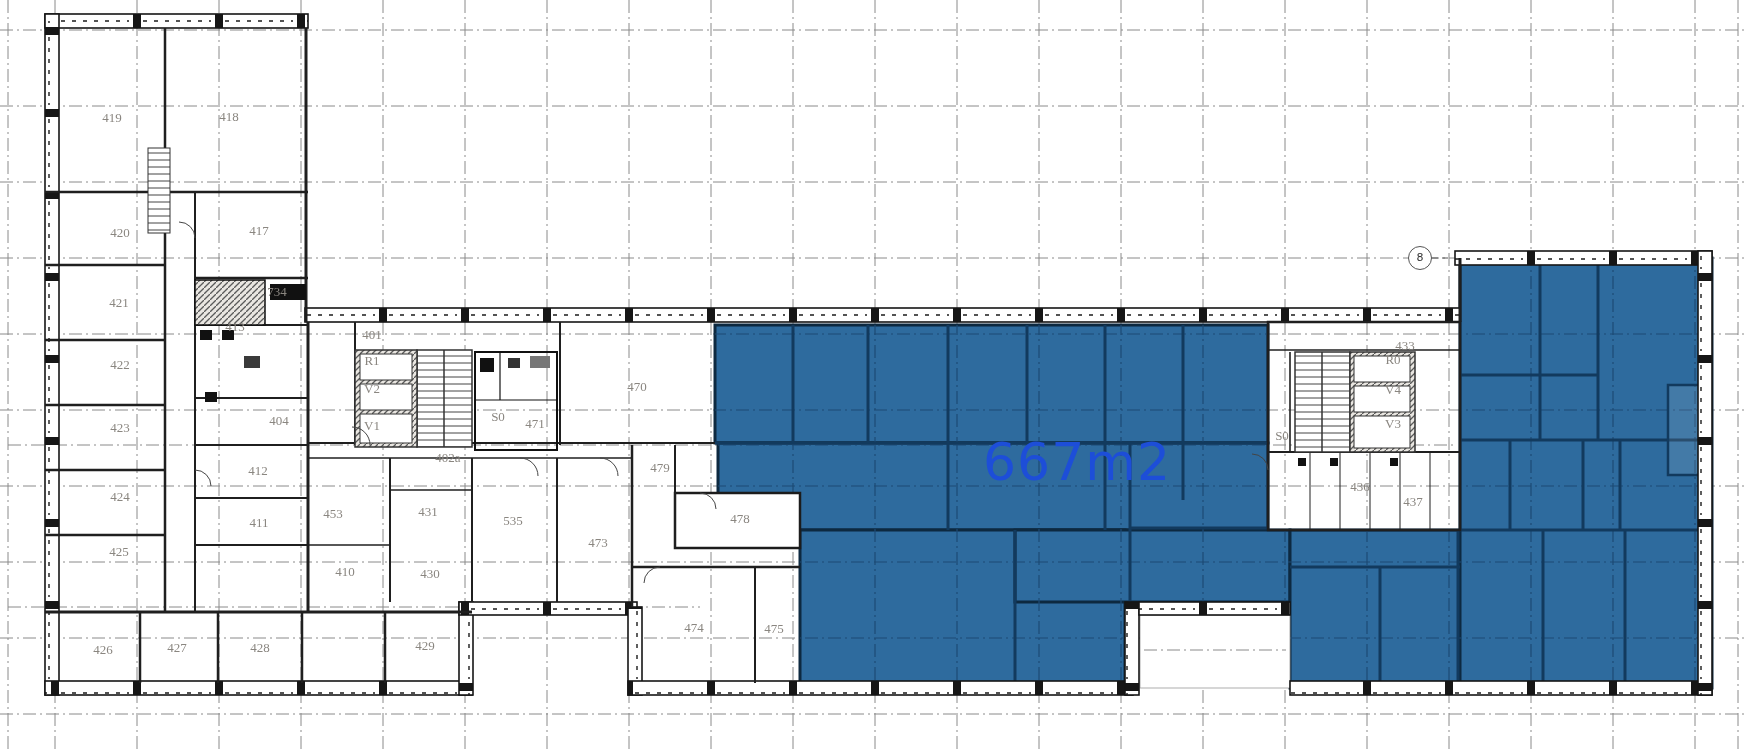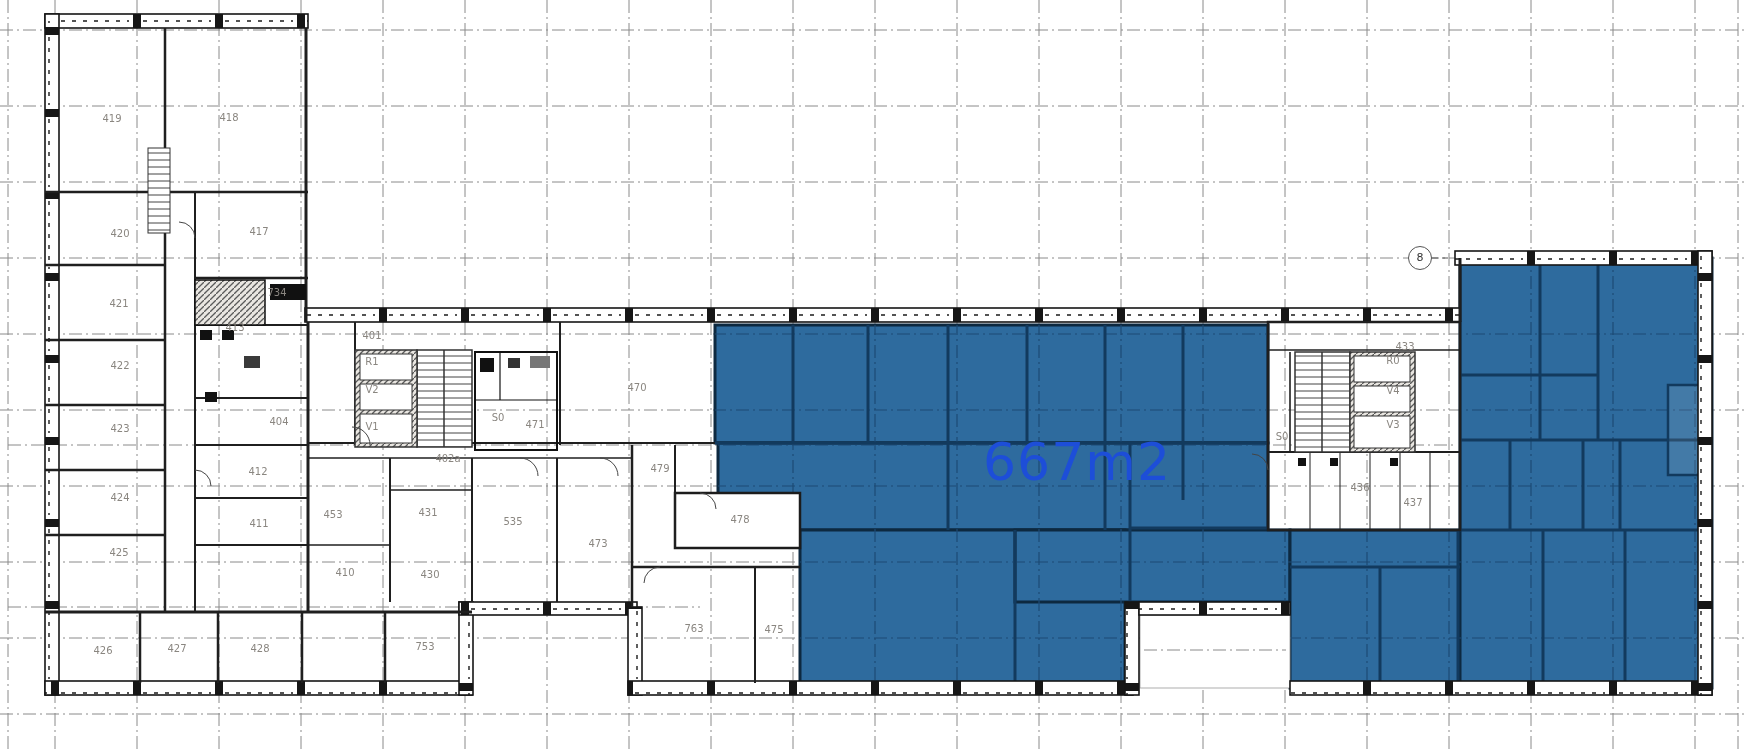--- a/index.html
+++ b/index.html
@@ -1,21 +1,21 @@
 <!DOCTYPE html>
 <html><head>
 <meta charset="utf-8">
 <style>
   html,body{margin:0;padding:0;background:#fff;}
   .stage{position:relative;width:1745px;height:753px;background:#ffffff;overflow:hidden;
          font-family:"DejaVu Sans", sans-serif;}
   .stage svg{position:absolute;left:0;top:0;}
   .labels{position:absolute;left:0;top:0;width:100%;height:100%;pointer-events:none;}
-  .room-label{position:absolute;transform:translate(-50%,-50%);font-size:10px;color:#8a8680;
-              letter-spacing:0;white-space:nowrap;}
+  .room-label{position:absolute;transform:translate(-50%,-50%);font-size:13px;color:#8a8680;
+              letter-spacing:0;white-space:nowrap;font-family:Liberation Serif, serif;}
   .watermark{position:absolute;left:618px;top:242px;width:700px;font-size:212px;font-weight:bold;
              line-height:1.0;letter-spacing:4px;color:rgba(255,255,255,0.22);pointer-events:none;
              font-family:"DejaVu Sans", sans-serif;}
   .area-label{position:absolute;left:983px;top:436px;font-size:52px;font-weight:500;
               color:#1d4ed8;letter-spacing:1px;line-height:1;}
   .grid-bubble{position:absolute;left:1408px;top:246px;width:22px;height:22px;border:1px solid #555;
                border-radius:50%;background:#fff;color:#333;font-size:11px;line-height:22px;
                text-align:center;}
 </style>
 </head>
@@ -306,38 +306,38 @@
       <span class="room-label" style="left: 120px; top: 365px;">422</span>
       <span class="room-label" style="left: 242px; top: 421px; margin-left: 37px;">404</span>
       <span class="room-label" style="left: 120px; top: 428px;">423</span>
       <span class="room-label" style="left: 258px; top: 471px;">412</span>
       <span class="room-label" style="left: 120px; top: 497px;">424</span>
       <span class="room-label" style="left: 259px; top: 523px;">411</span>
       <span class="room-label" style="left: 119px; top: 552px;">425</span>
       <span class="room-label" style="left: 103px; top: 650px; text-align: center;">426</span>
       <span class="room-label" style="left: 177px; top: 648px;">427</span>
       <span class="room-label" style="left: 260px; top: 648px;">428</span>
-      <span class="room-label" style="left: 425px; top: 646px;">753</span>
+      <span class="room-label" style="left: 425px; top: 646px;">429</span>
       <span class="room-label" style="left: 345px; top: 572px;">410</span>
       <span class="room-label" style="left: 430px; top: 574px;">430</span>
       <span class="room-label" style="left: 333px; top: 514px;">453</span>
       <span class="room-label" style="left: 428px; top: 512px;">431</span>
       <span class="room-label" style="left: 448px; top: 458px;">402a</span>
       <span class="room-label" style="left: 372px; top: 335px;">401</span>
       <span class="room-label" style="left: 372px; top: 361px;">R1</span>
       <span class="room-label" style="left: 372px; top: 389px;">V2</span>
       <span class="room-label" style="left: 372px; top: 426px;">V1</span>
       <span class="room-label" style="left: 498px; top: 417px;">S0</span>
       <span class="room-label" style="left: 535px; top: 424px;">471</span>
       <span class="room-label" style="left: 637px; top: 387px;">470</span>
       <span class="room-label" style="left: 660px; top: 468px;">479</span>
       <span class="room-label" style="left: 740px; top: 519px;">478</span>
       <span class="room-label" style="left: 513px; top: 521px;">535</span>
       <span class="room-label" style="left: 598px; top: 543px;">473</span>
-      <span class="room-label" style="left: 694px; top: 628px;">763</span>
+      <span class="room-label" style="left: 694px; top: 628px;">474</span>
       <span class="room-label" style="left: 774px; top: 629px;">475</span>
       <span class="room-label" style="left: 1405px; top: 346px;">433</span>
       <span class="room-label" style="left: 1393px; top: 360px;">R0</span>
       <span class="room-label" style="left: 1393px; top: 390px;">V4</span>
       <span class="room-label" style="left: 1393px; top: 424px;">V3</span>
       <span class="room-label" style="left: 1282px; top: 436px;">S0</span>
       <span class="room-label" style="left: 1360px; top: 487px; text-align: right;">436</span>
       <span class="room-label" style="left: 1413px; top: 502px;">437</span>
     </div>
 

